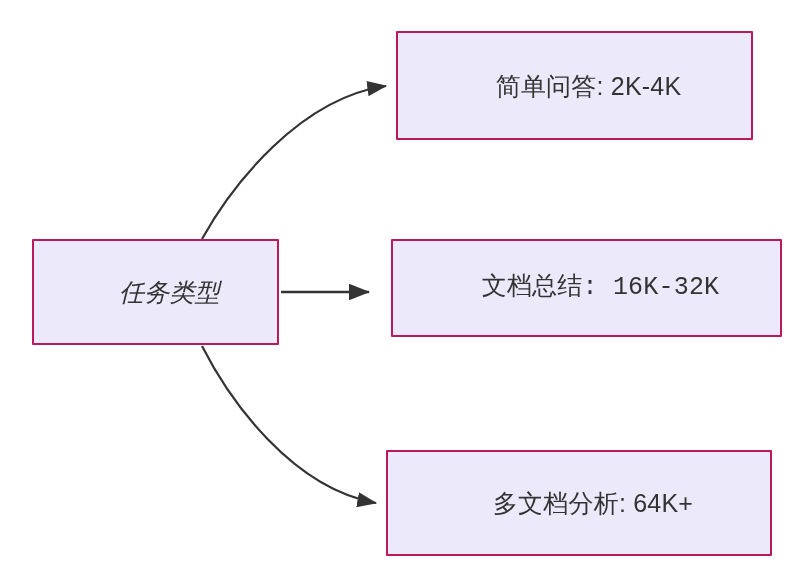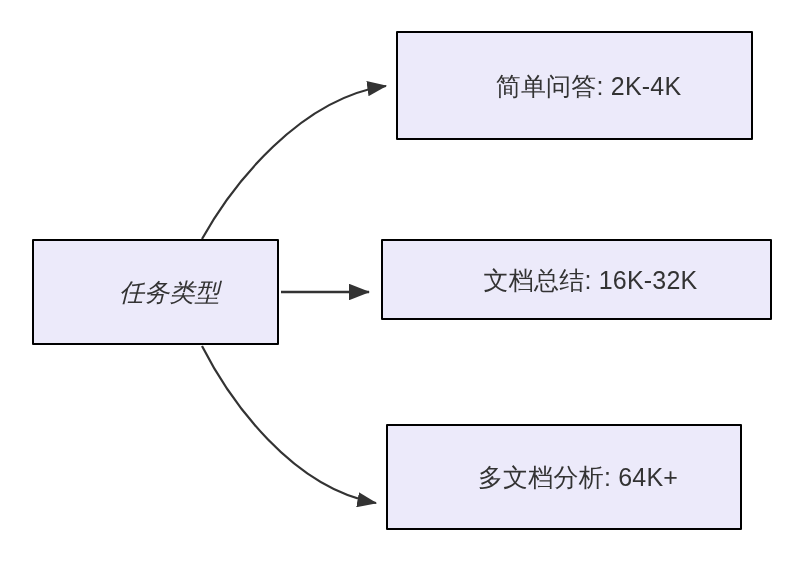--- a/index.html
+++ b/index.html
@@ -26,39 +26,39 @@
     left: 0;
     top: 0;
     width: 787px;
     height: 572px;
     pointer-events: none;
   }
   .node {
     position: absolute;
     box-sizing: border-box;
     background: #ECEAFA;
-    border: 2px solid #000000;
+    border: 2px solid #be185d;
     border-radius: 1px;
     display: flex;
     align-items: center;
     justify-content: center;
     color: #333333;
     font-size: 25px;
     line-height: 1.2;
     letter-spacing: 0.2px;
     white-space: nowrap;
     padding-left: 28px;
   }
   .node-label {
     display: block;
   }
   #node-root   { left: 32px;  top: 239px; width: 247px; height: 106px; font-style: italic; }
   #node-simple { left: 396px; top: 31px;  width: 357px; height: 109px; }
-  #node-doc    { left: 381px; top: 239px; width: 391px; height: 81px; }
-  #node-multi  { left: 386px; top: 424px; width: 356px; height: 106px; }
+  #node-doc    { left: 391px; top: 239px; width: 391px; height: 98px; font-family: Liberation Mono, monospace; }
+  #node-multi  { left: 386px; top: 450px; width: 386px; height: 106px; }
 </style>
 </head>
 <body>
 
 <div id="diagram-canvas">
 
   <svg id="edge-layer" viewBox="0 0 787 572" width="787" height="572" xmlns="http://www.w3.org/2000/svg">
     <defs>
       <marker id="arrowhead" markerWidth="9" markerHeight="7" refX="8.5" refY="3.5" orient="auto" markerUnits="strokeWidth">
         <path d="M0,0 L9,3.5 L0,7 z" fill="#333333"></path>

